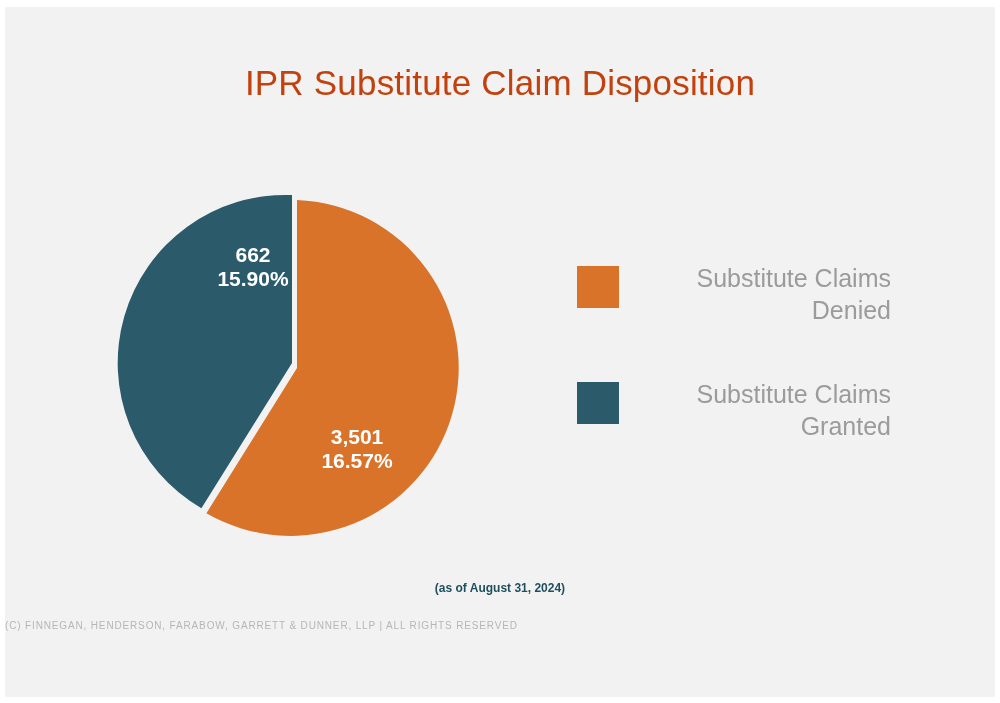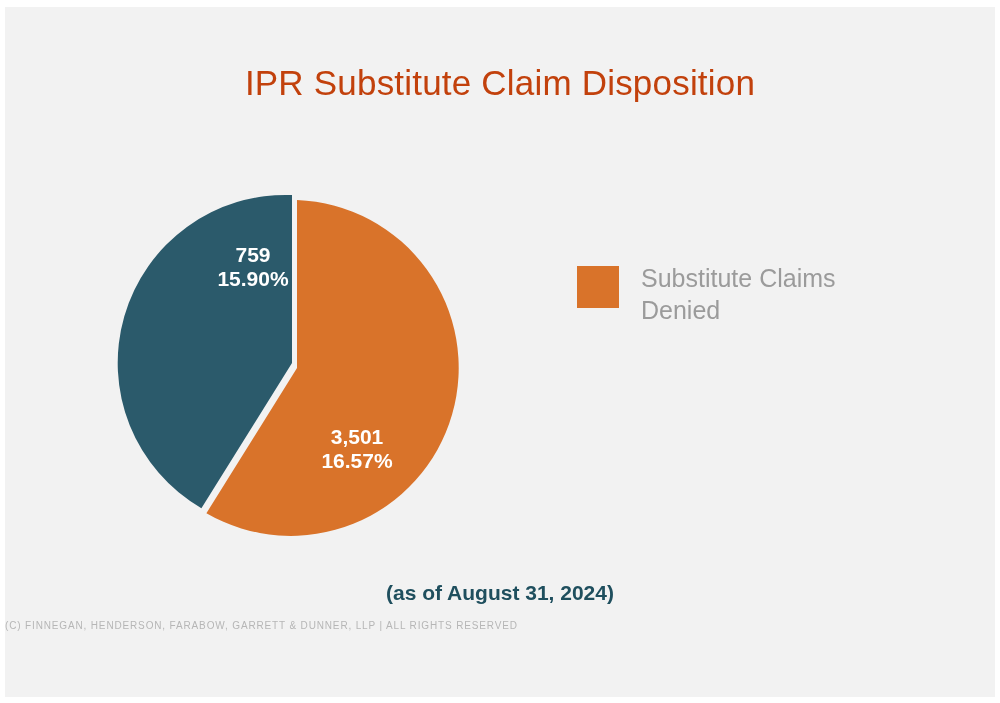--- a/index.html
+++ b/index.html
@@ -76,20 +76,21 @@
   #legend {
     position: absolute;
     left: 572px;
     top: 255px;
     width: 330px;
   }
   .legend-item {
     display: flex;
     align-items: flex-start;
     margin-bottom: 52px;
+    text-align: right;
   }
   .legend-swatch {
     width: 42px;
     height: 42px;
     flex: 0 0 42px;
     margin-top: 4px;
   }
   .legend-label {
     margin-left: 22px;
     font-size: 25px;
@@ -98,21 +99,21 @@
     max-width: 250px;
   }
 
   
   #subtitle {
     position: absolute;
     left: 0;
     top: 574px;
     width: 990px;
     text-align: center;
-    font-size: 21px;
+    font-size: 12px;
     font-weight: bold;
     color: #1f4f5e;
     white-space: nowrap;
   }
   #copyright {
     position: absolute;
     left: 0;
     top: 613px;
     width: 990px;
     font-size: 10px;
@@ -136,34 +137,38 @@
                A 168 168 0 1 1 91.4 326.2
                Z"></path>
 
       <path fill="#2b5a6b" d="M 177 176
                L 86.4 321.2
                A 168 168 0 0 1 177 8
                Z"></path>
     </svg>
 
     <div class="slice-label" id="label-granted">
-      <div>759</div>
+      <div>662</div>
       <div>15.90%</div>
     </div>
 
     <div class="slice-label" id="label-denied">
       <div>3,501</div>
       <div>16.57%</div>
     </div>
   </div>
 
   <div id="legend">
     <div class="legend-item">
       <span class="legend-swatch" style="background:#d9732a"></span>
       <span class="legend-label">Substitute Claims Denied</span>
     </div>
+    <div class="legend-item">
+      <span class="legend-swatch" style="background:#2b5a6b"></span>
+      <span class="legend-label">Substitute Claims Granted</span>
+    </div>
   </div>
 
   <div id="subtitle">(as of August 31, 2024)</div>
 
   <div id="copyright">(C) FINNEGAN, HENDERSON, FARABOW, GARRETT &amp; DUNNER, LLP | ALL RIGHTS RESERVED</div>
 
 </div>
 
 </body></html>

